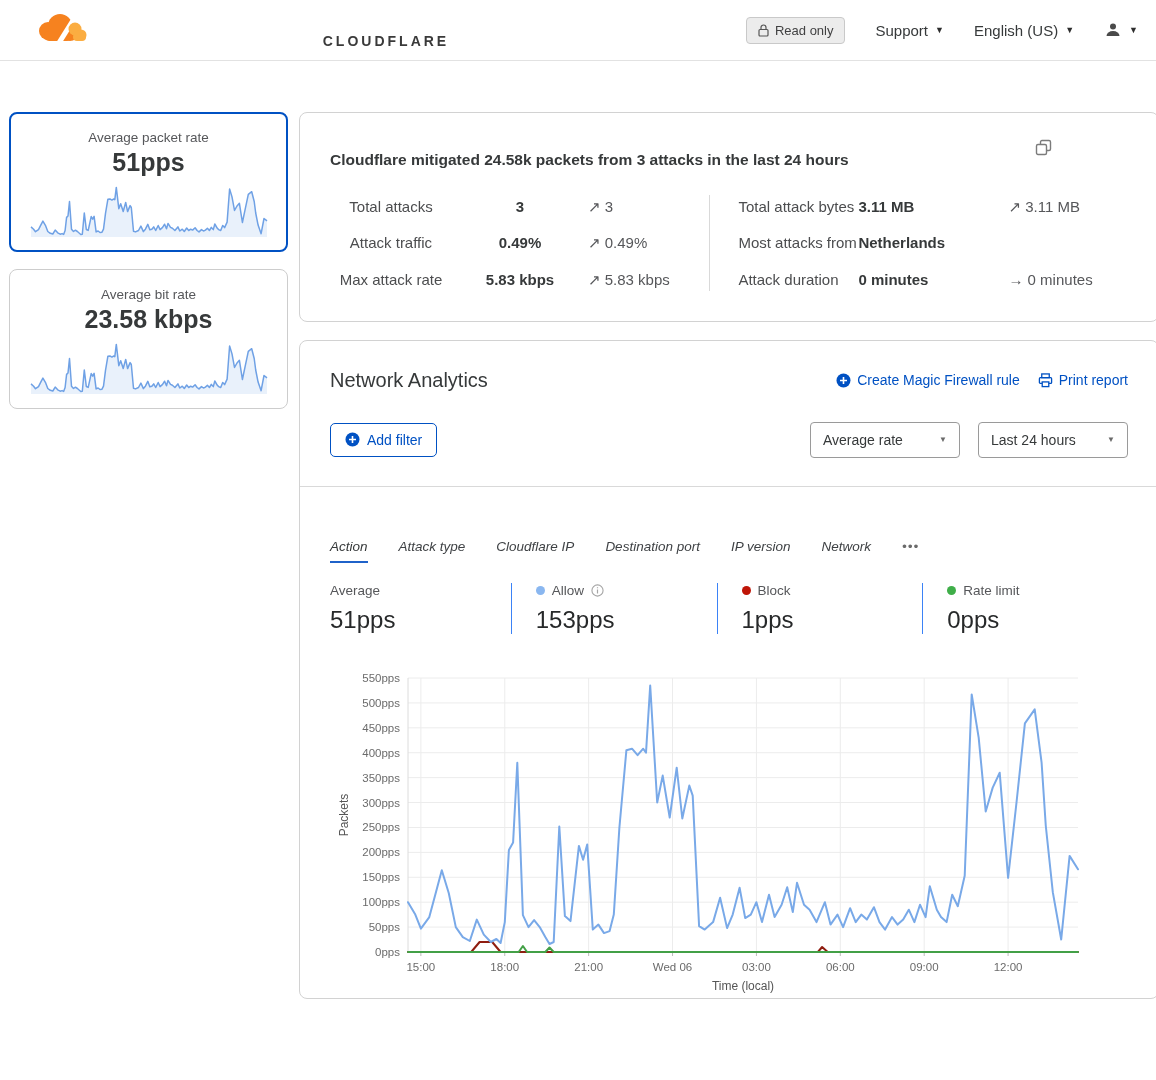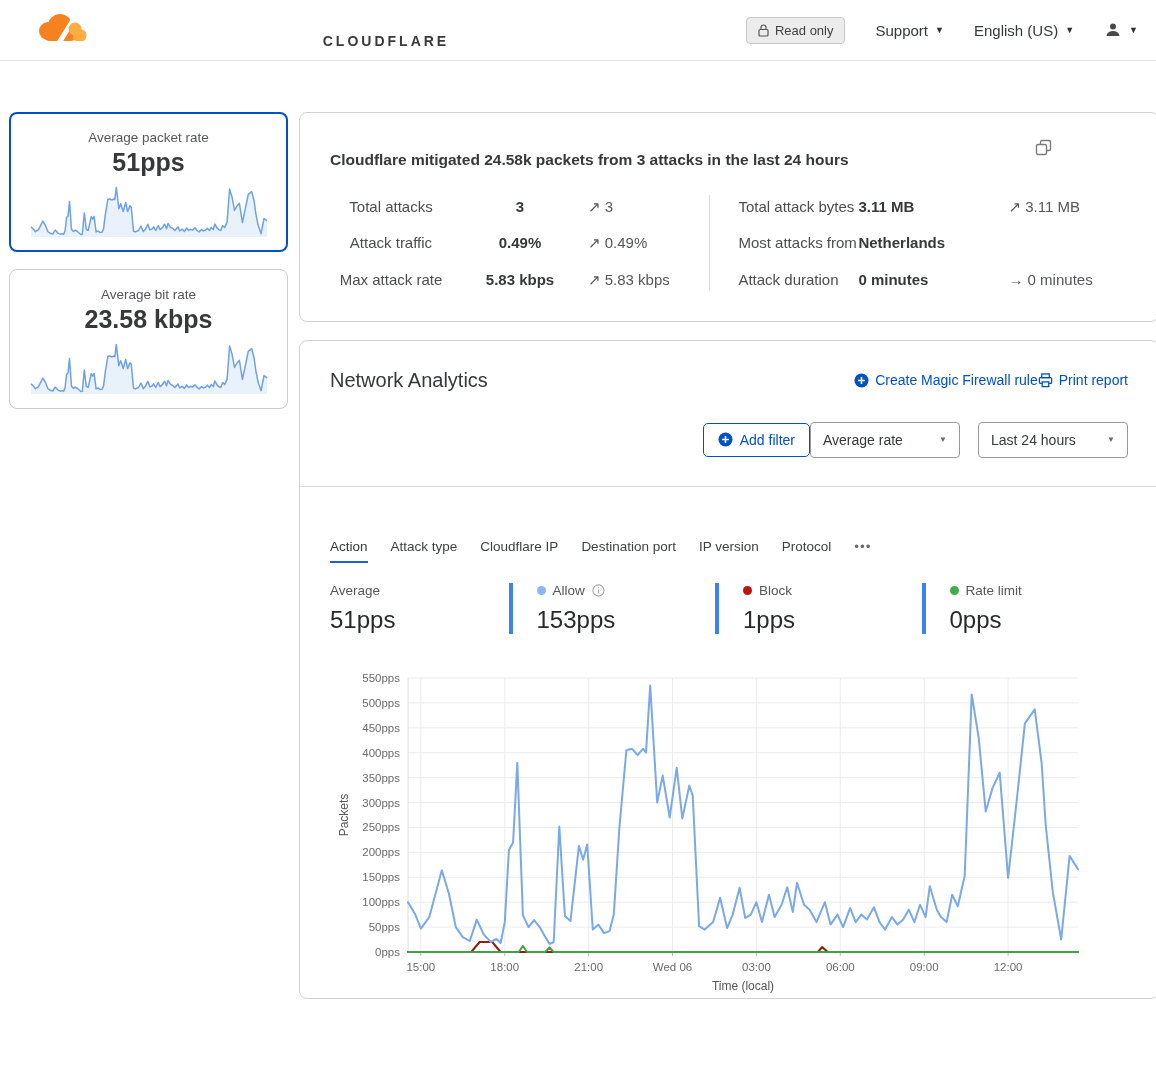--- a/index.html
+++ b/index.html
@@ -46,45 +46,45 @@
   .right .sum-label { width:120px; }
   .sum-value { font-weight:700; color:#36393a; flex:none; }
   .left  .sum-value { width:136px; }
   .right .sum-value { width:150px; }
   .sum-trend { color:#56575a; }
 
   .na-card { margin-top:18px; }
   .na-top { padding:28px 30px 28px; }
   .na-head { display:flex; align-items:center; justify-content:space-between; }
   .na-title { font-size:20px; font-weight:400; color:#36393a; }
-  .na-links { display:flex; align-items:center; }
+  .na-links { display:flex; align-items:center; gap:18px; }
   .blue-link { display:flex; align-items:center; gap:6px; color:#0051c3; font-size:14px; cursor:pointer; }
-  .na-filter-row { display:flex; align-items:center; justify-content:flex-end; margin-top:30px; }
+  .na-filter-row { display:flex; align-items:center; justify-content:space-between; margin-top:30px; }
   .add-filter { display:flex; align-items:center; gap:7px; border:1px solid #0051c3; border-radius:5px;
     background:#fff; color:#0051c3; font-size:14px; padding:8px 14px; cursor:pointer;
     font-family:"Liberation Sans",sans-serif; }
   .selects { display:flex; gap:18px; }
   .select { display:flex; align-items:center; justify-content:space-between; width:150px; height:36px;
     border:1px solid #9a9a9a; border-radius:4px; padding:0 12px; font-size:14px; color:#36393a; cursor:pointer; }
   .select .caret { color:#6a6a6a; font-size:8px; }
 
   .pk-section { border-top:1px solid #d9d9d9; padding:26px 30px 0; }
   .pk-head { display:flex; align-items:center; gap:12px; }
   .pk-title { font-size:15.5px; font-weight:700; color:#36393a; }
   .about-pill { display:flex; align-items:center; gap:7px; background:#eeedfb; color:#5a5bd7;
     font-size:13px; border-radius:14px; padding:5px 13px; cursor:pointer; }
   .clock-btn { line-height:0; cursor:pointer; }
   .pk-copy { position:absolute; right:106px; margin-top:0; }
-  .tabs { display:flex; gap:23px; margin-top:26px; font-size:13.5px; color:#3f4245; }
+  .tabs { display:flex; gap:31px; margin-top:26px; font-size:13.5px; color:#3f4245;font-style:italic; }
   .tab { padding-bottom:7px; cursor:pointer; }
   .tab.active { border-bottom:2px solid #1f62c9; color:#36393a; }
   .tab.more { color:#6b6b6b; letter-spacing:1px; }
 
   .stat-row { display:flex; margin-top:20px; }
-  .stat-col { flex:1; padding-left:24px; border-left:4px solid #3b82f6; }
+  .stat-col { flex:1; padding-left:24px; border-left:1px solid #3b82f6; }
   .stat-col:first-child { padding-left:0; border-left:none; }
   .stat-head { display:flex; align-items:center; gap:7px; font-size:13.5px; color:#56575a; }
   .dot { width:9px; height:9px; border-radius:50%; display:inline-block; }
   .stat-value { font-size:24px; color:#27292a; margin-top:8px; }
 
   .chart-wrap { margin-top:38px; }
   svg text { font-family:"Liberation Sans", sans-serif; }
   .tick { font-size:11.5px; fill:#6b6b6b; }
   .axis { font-size:12px; fill:#555; }
 </style>
@@ -248,21 +248,21 @@
       </div>
 
       <div class="pk-section">
 
         <div class="tabs">
           <span class="tab active">Action</span>
           <span class="tab">Attack type</span>
           <span class="tab">Cloudflare IP</span>
           <span class="tab">Destination port</span>
           <span class="tab">IP version</span>
-          <span class="tab">Protocol</span>
+          <span class="tab">Network</span>
           <span class="tab more">•••</span>
         </div>
 
         <div class="stat-row">
           <div class="stat-col">
             <div class="stat-head">
               <span>Average</span>
             </div>
             <div class="stat-value">51pps</div>
           </div>

